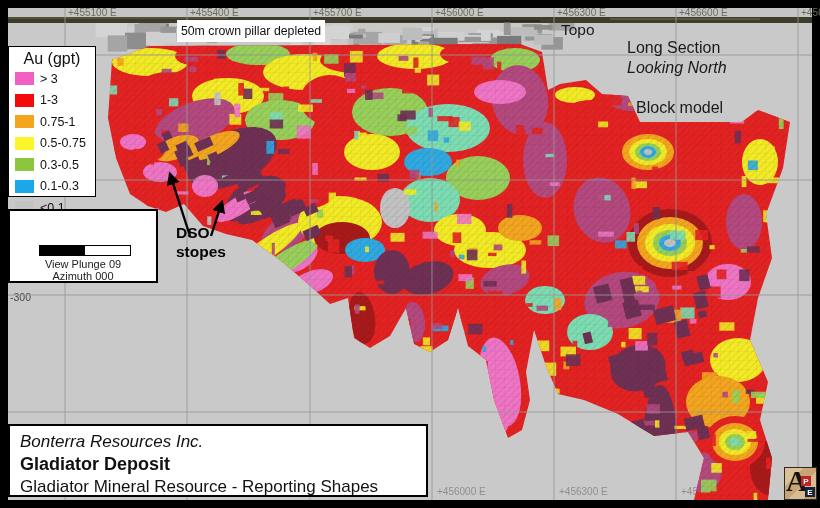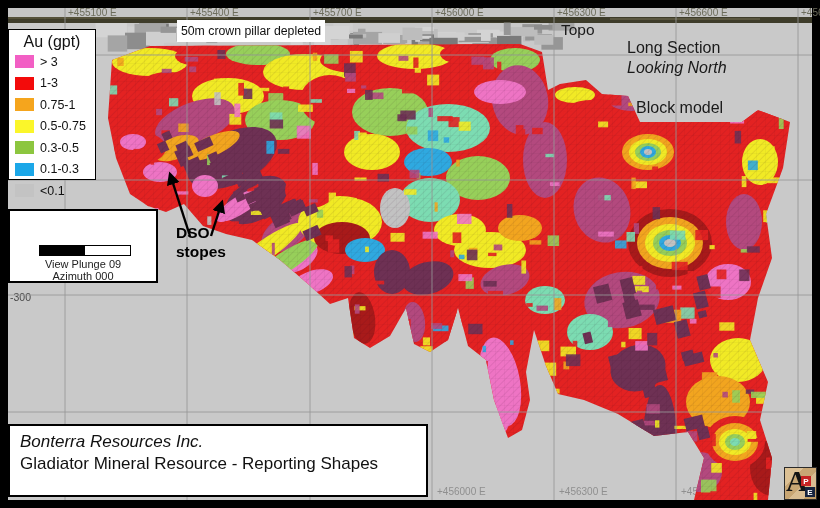--- a/index.html
+++ b/index.html
@@ -1,21 +1,21 @@
 <!DOCTYPE html>
 <html><head>
 <meta charset="utf-8">
 <style>
   html,body{margin:0;padding:0;background:#000;}
   #frame{position:relative;width:820px;height:508px;background:#000;border-radius:6px;overflow:hidden;
          font-family:"Liberation Sans", sans-serif;}
   #scene{position:absolute;left:0;top:0;}
   .overlay{position:absolute;z-index:5;}
   
-  #legend{left:8px;top:29px;width:88px;height:151px;background:#fff;border:1px solid #000;box-sizing:border-box;}
+  #legend{left:8px;top:46px;width:88px;height:151px;background:#fff;border:1px solid #000;box-sizing:border-box;}
   #legend .ltitle{text-align:center;font-size:16px;color:#111;margin-top:3px;letter-spacing:0px;}
   .lrow{display:flex;align-items:center;height:21.5px;padding-left:6px;}
   .lsw{width:19px;height:13px;flex:0 0 auto;}
   .llab{font-size:12.5px;color:#111;margin-left:6px;white-space:nowrap;}
   
   #crown{left:177px;top:20px;width:148px;height:22px;background:#fff;font-size:12.3px;color:#111;
          display:flex;align-items:center;justify-content:center;white-space:nowrap;}
   
   .maplabel{color:#1a1a1a;white-space:nowrap;}
   #topo-label{left:561px;top:21px;font-size:15.5px;}
@@ -772,20 +772,21 @@
   </div>
 
   <div id="scalebox" class="overlay">
     <div id="scalebar"></div>
     <div id="plunge" class="sm">View Plunge 09</div>
     <div id="azimuth" class="sm">Azimuth 000</div>
   </div>
 
   <div id="titlebox" class="overlay">
     <div class="t1">Bonterra Resources Inc.</div>
+    <div class="t2">Gladiator Deposit</div>
     <div class="t3">Gladiator Mineral Resource - Reporting Shapes</div>
   </div>
 
   <div id="logo" class="overlay">
     <span class="bigA">A</span>
     <span class="badge" id="badgeP">P</span>
     <span class="badge" id="badgeE">E</span>
   </div>
 </div>
 

